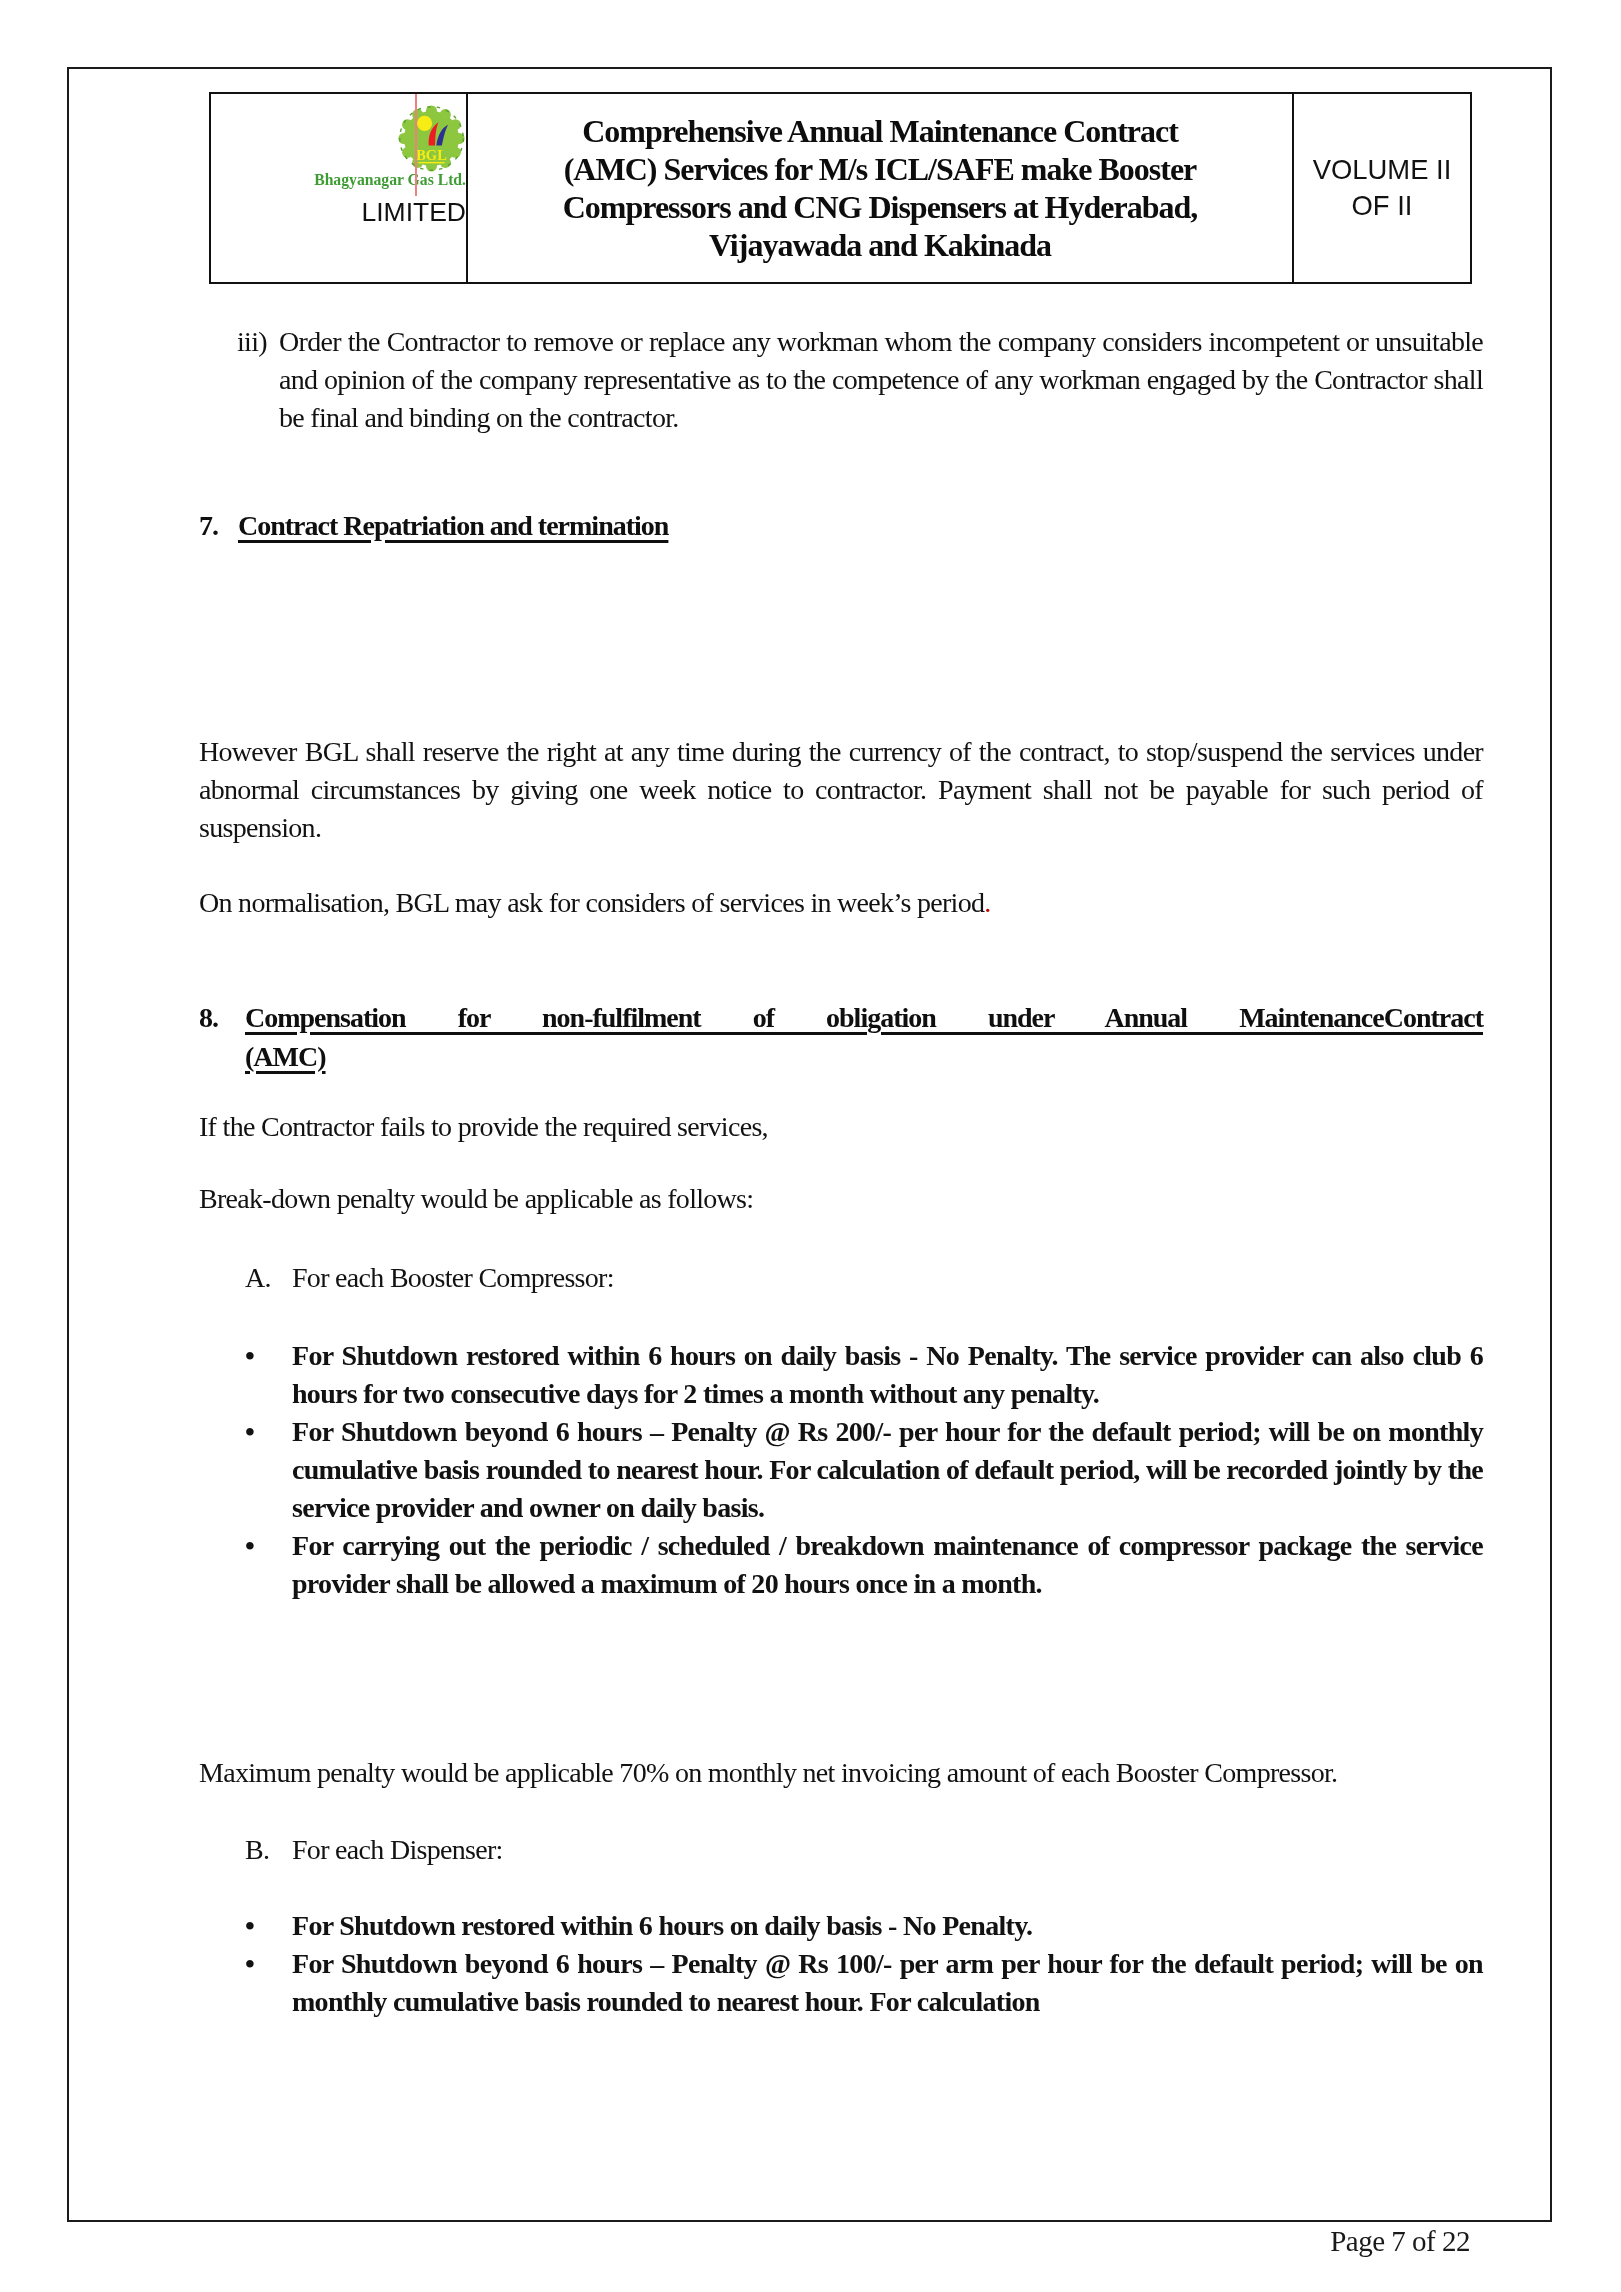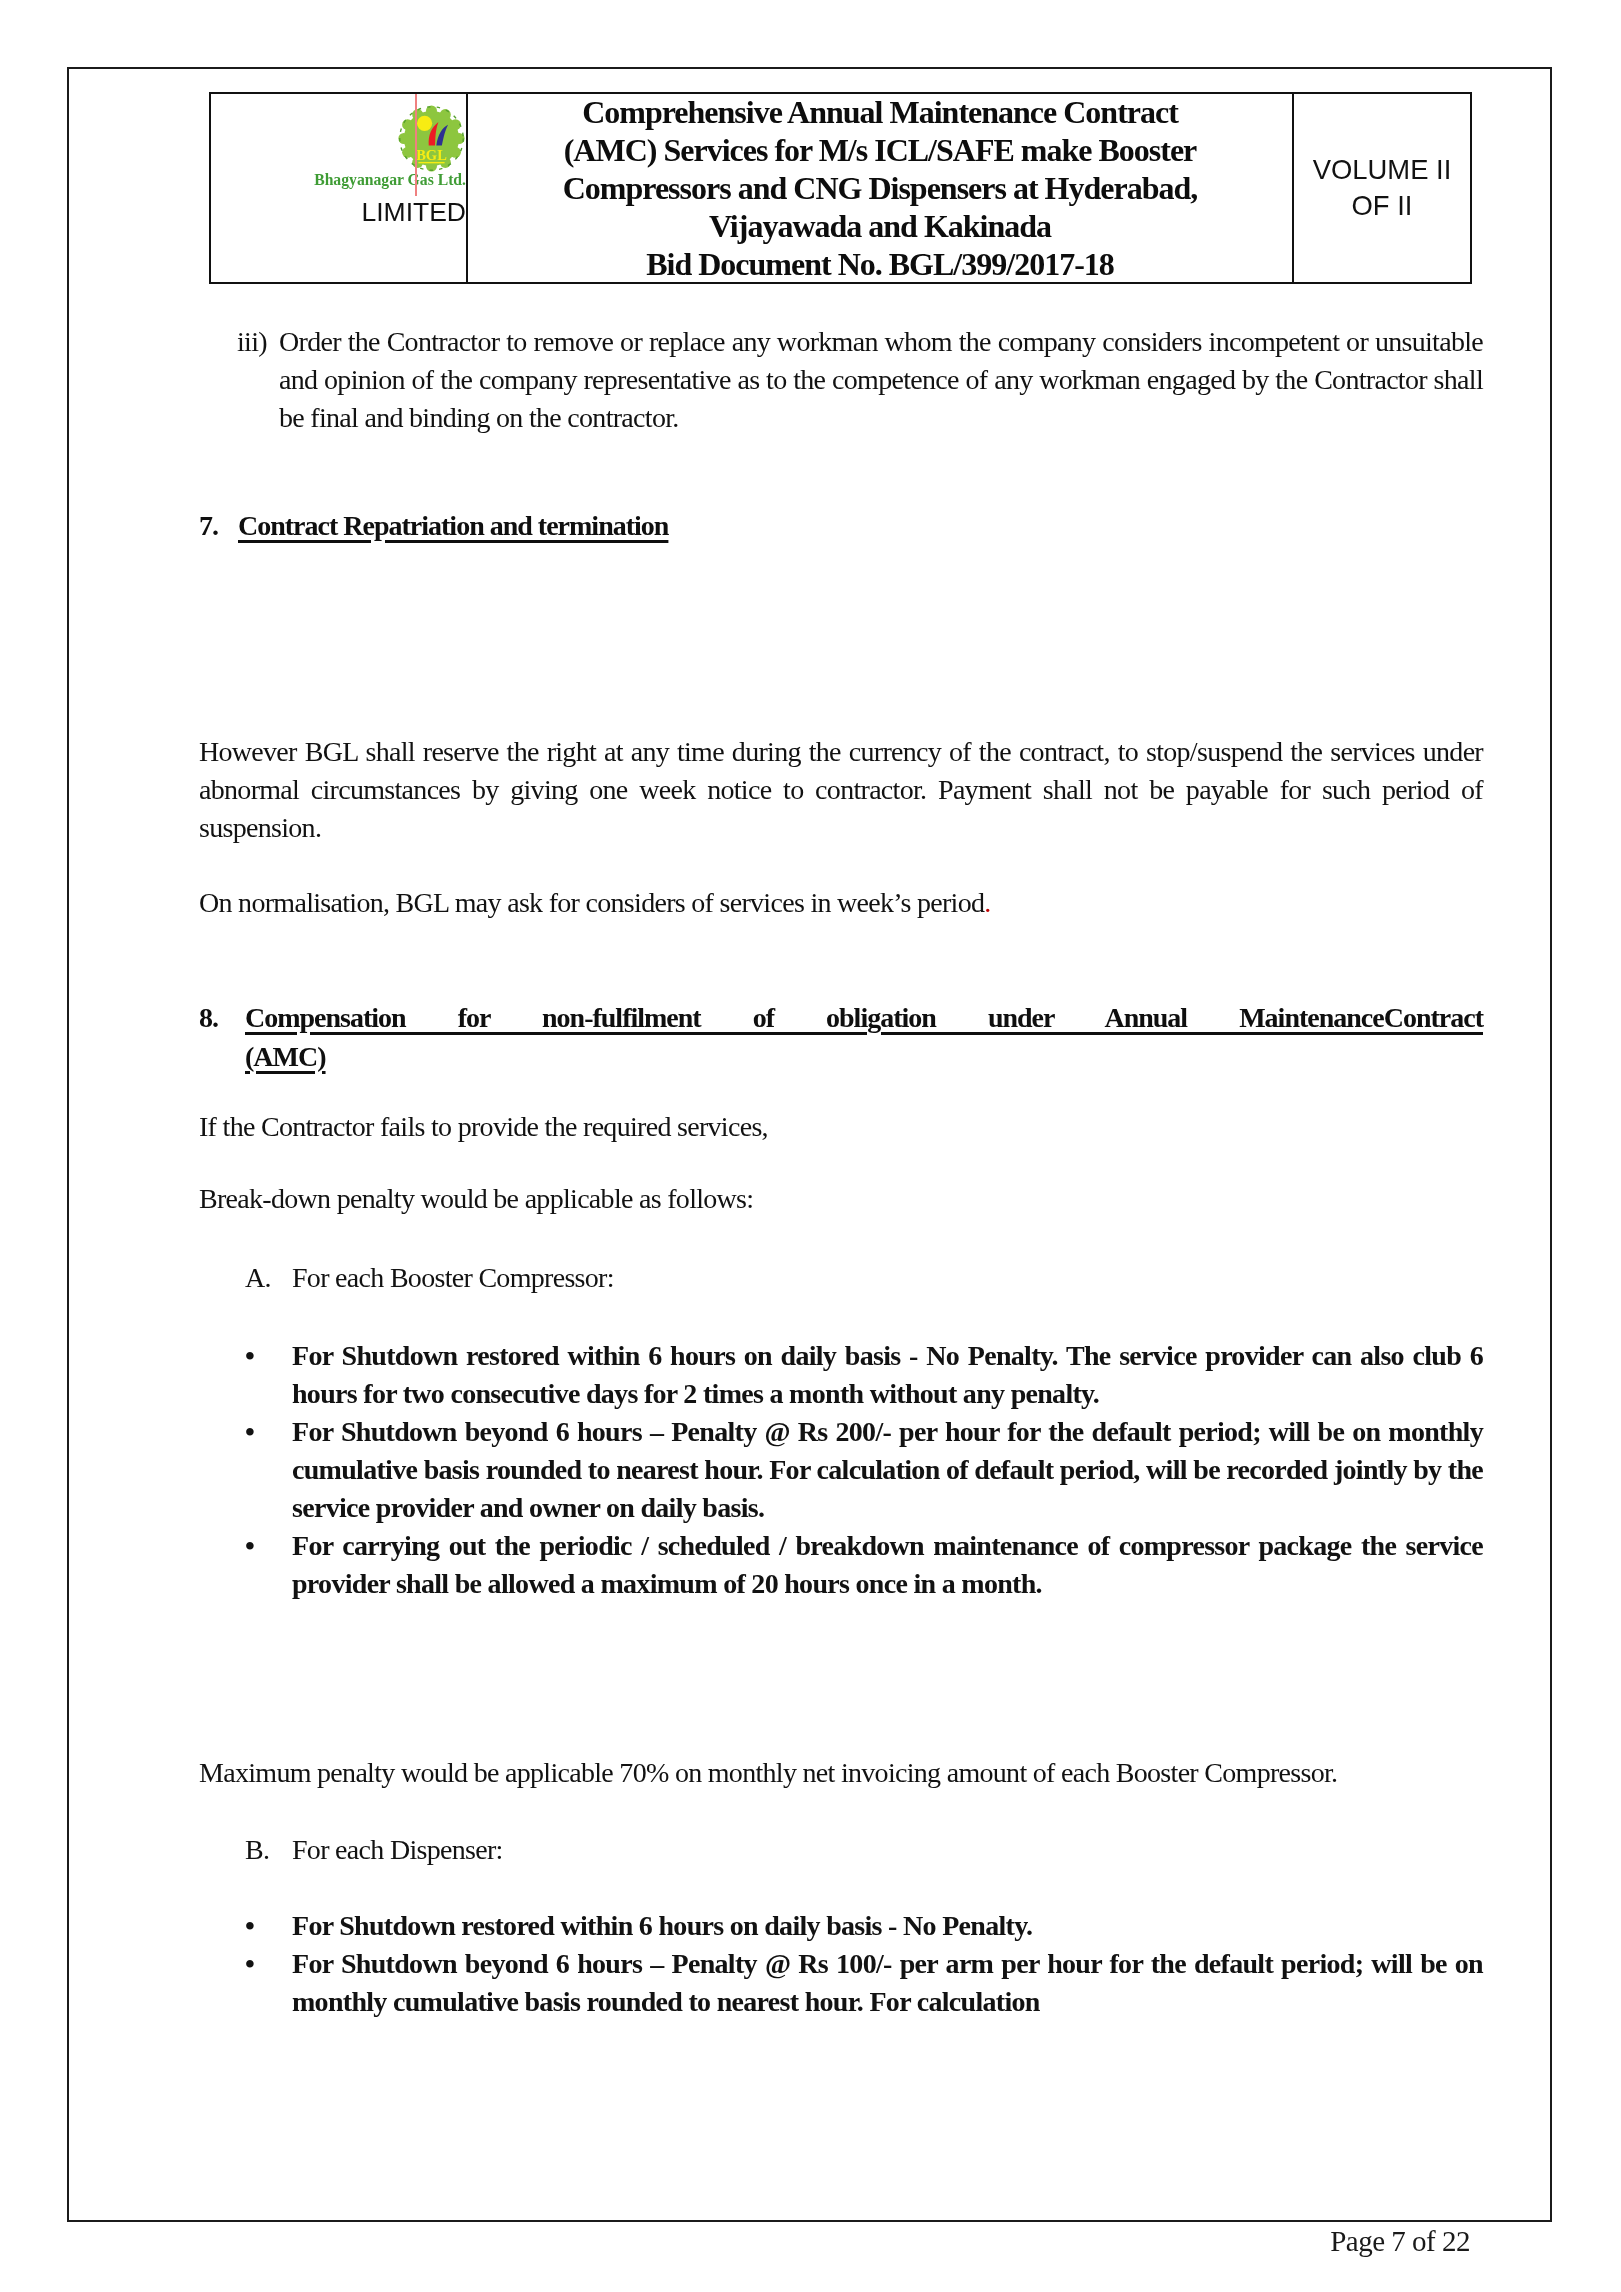--- a/index.html
+++ b/index.html
@@ -86,21 +86,20 @@
         <div>LIMITED</div>
       </div>
       <div class="red-divider"></div>
     </div>
 
     <div class="hdr-cell cell-title">
       <div class="title-line">Comprehensive Annual Maintenance Contract</div>
       <div class="title-line">(AMC) Services for M/s ICL/SAFE make Booster</div>
       <div class="title-line">Compressors and CNG Dispensers at Hyderabad,</div>
       <div class="title-line">Vijayawada and Kakinada</div>
-      <div class="title-line">Bid Document No. BGL/399/2017-18</div>
     </div>
 
     <div class="hdr-cell cell-volume">
       <div>VOLUME II</div>
       <div>OF II</div>
     </div>
   </div>
 
   <div class="lrow" style="top:323px">
     <div class="lmark-iii">iii)</div>

